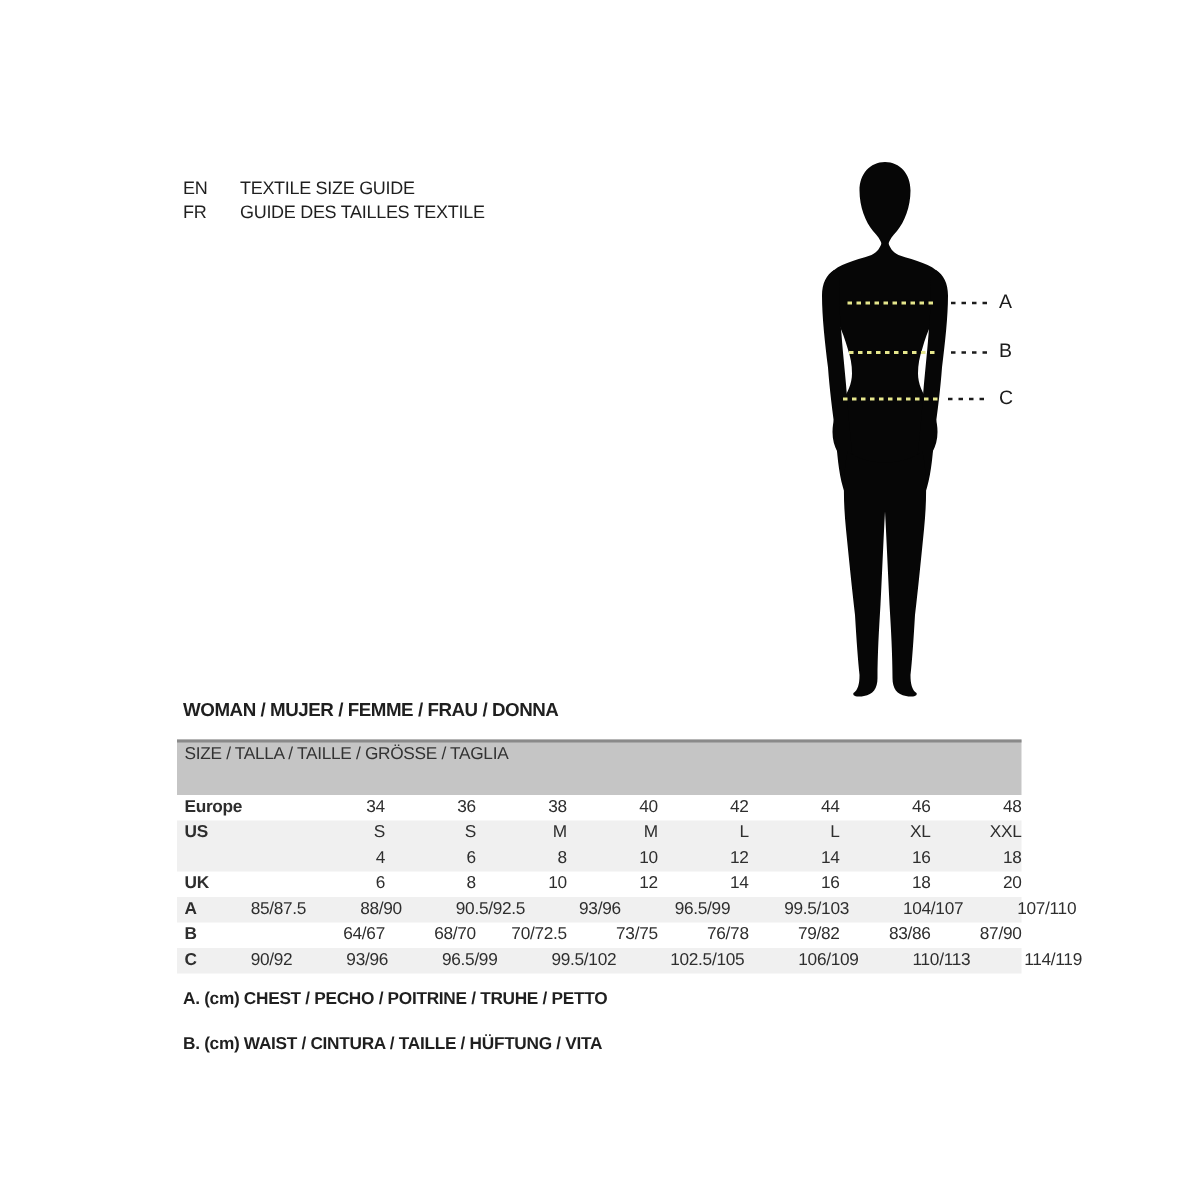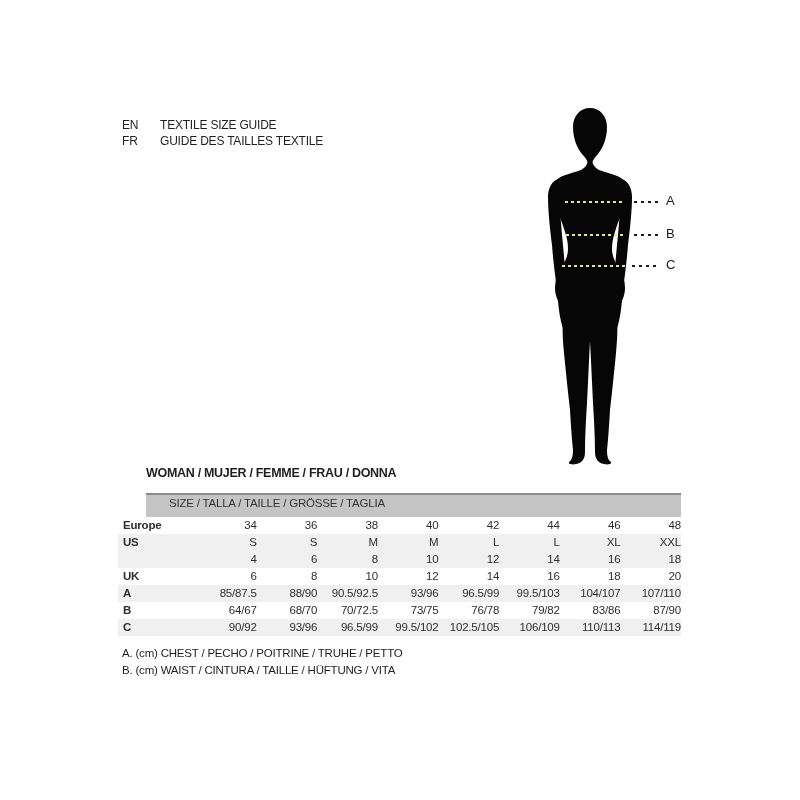--- a/index.html
+++ b/index.html
@@ -14,36 +14,36 @@
 
   
   .figure-wrap { position:absolute; left:520px; top:105px; width:185px; height:362px; }
   .figure-wrap svg { position:absolute; left:0; top:0; }
   .measure-label { position:absolute; left:146px; width:20px; height:18px;
                    font-size:13px; color:#1c1c1c; letter-spacing:-0.2px; }
   .ml-a { top:88px; } .ml-b { top:121px; } .ml-c { top:152px; }
 
   
   .section-title { position:absolute; left:122px; top:466px; font-size:12.5px;
-                   font-weight:bold; letter-spacing:-0.3px; color:#1f1f1f;margin-left:24px; }
+                   font-weight:bold; letter-spacing:-0.3px; color:#1f1f1f; }
 
   
   .size-table { position:absolute; left:118px; top:493px; width:563px; font-size:11.5px;
                 letter-spacing:-0.2px; color:#2e2e2e; }
-  .thead { height:24px; line-height:17px; background:var(--header-bg,#c5c5c5);
-           border-top:2px solid #8a8a8a; padding-left:23px; color:#333;margin-left:28px; }
+  .thead { height:37px; line-height:17px; background:var(--header-bg,#c5c5c5);
+           border-top:2px solid #8a8a8a; padding-left:5px; color:#333; }
   .trow { display:flex; height:17px; line-height:17px; }
-  .trow.shade { background:var(--shade,#f0f0f0); }
+  .trow.shade { background:var(--shade,#f0f0f0);gap:36px; }
   .tlabel { width:78px; padding-left:5px;font-weight:bold; }
   .tcell { flex:1; text-align:right; }
 
   
   .legend { position:absolute; left:122px; top:645px; }
-  .legend-line { font-size:11.5px; font-weight:normal; letter-spacing:-0.2px;
-                 line-height:17px; color:#1f1f1f; }
+  .legend-line { font-size:11.5px; font-weight:bold; letter-spacing:-0.2px;
+                 line-height:17px; color:#1f1f1f;margin-top:13px; }
 </style>
 </head>
 <body>
 
 <div class="lang-block">
   <div class="lang-row">
     <span class="lang-code">EN</span>
     <span>TEXTILE SIZE GUIDE</span>
   </div>
   <div class="lang-row">

